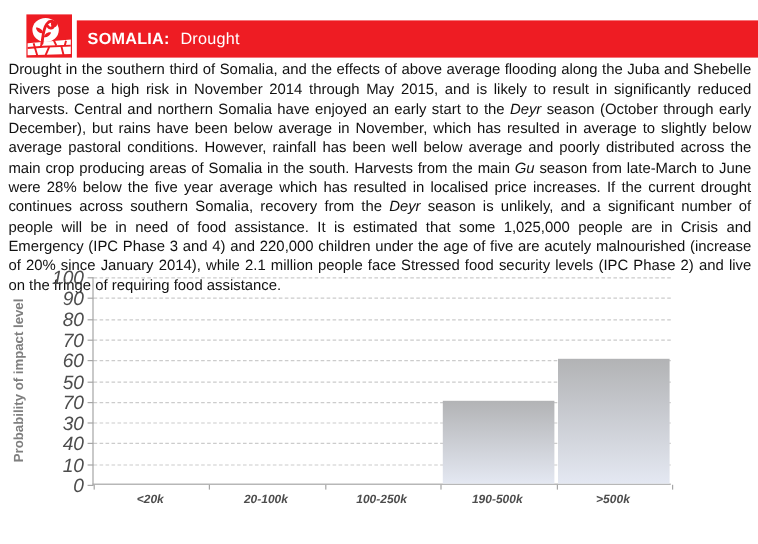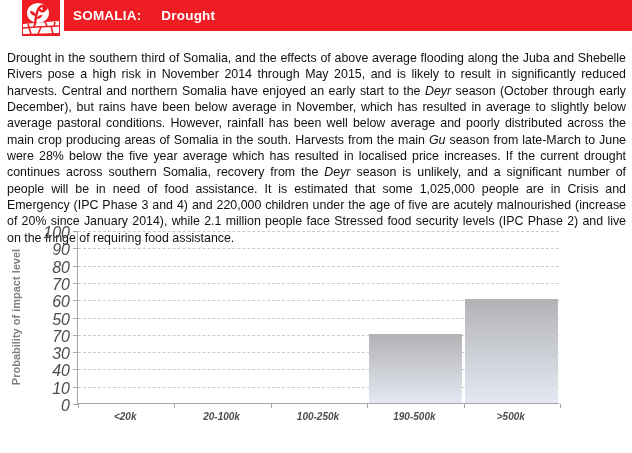--- a/index.html
+++ b/index.html
@@ -5,26 +5,26 @@
   :root{
     --accent:#ee1c23; --title:#454b55; --axis-text:#4d4d4d; --ylabel:#7f7f7f;
     --bar-top:#b2b3b5; --bar-bottom:#e4e8f2; --grid:#cccccc; --axis-line:#a6a6a6;
   }
   *{box-sizing:border-box;margin:0;padding:0;}
   html,body{background:#fff;}
   body{font-family:"Liberation Sans",sans-serif;}
   .page{position:relative;width:632px;height:453px;background:#fff;overflow:hidden;}
 
   
-  .header-row{position:absolute;top:0;left:2px;right:0;height:36px;display:flex;align-items:flex-start;padding-left:20px;}
+  .header-row{position:absolute;top:12px;left:2px;right:0;height:36px;display:flex;align-items:flex-end;padding-left:20px;}
   .icon-box{width:38px;height:36px;background:var(--accent);flex:0 0 auto;}
   .banner{flex:1;margin-left:4px;height:31px;background:var(--accent);color:#fff;
           display:flex;align-items:center;padding-left:9px;font-size:13.5px;letter-spacing:.2px;}
   .banner .b{font-weight:bold;}
-  .banner .rest{font-weight:bold;margin-left:20px;}
+  .banner .rest{font-weight:normal;margin-left:9px;}
 
   
   .body-text{position:absolute;top:50px;left:7px;width:619px;font-size:12.4px;line-height:16.35px;
              color:#111;text-align:justify;}
   .body-text i{font-style:italic;}
 
   
   .chart-title{position:absolute;top:200px;left:4px;font-size:12.6px;font-weight:bold;color:var(--title);}
   .chart{position:absolute;top:222px;left:0;width:632px;height:231px;}
   .plot{position:absolute;left:77px;top:9px;width:482px;height:173px;

